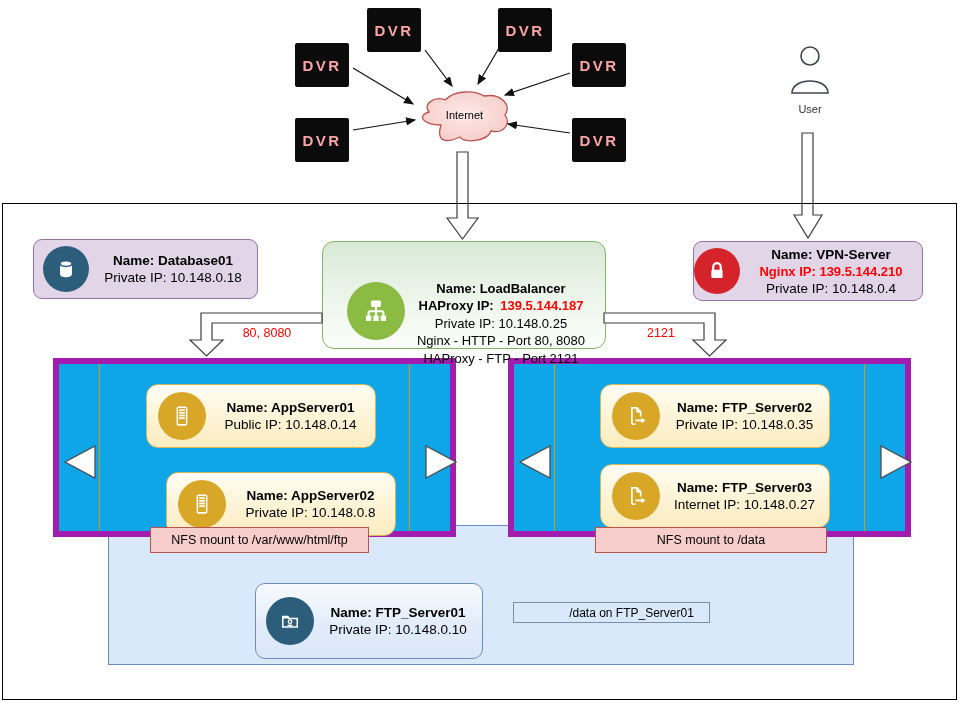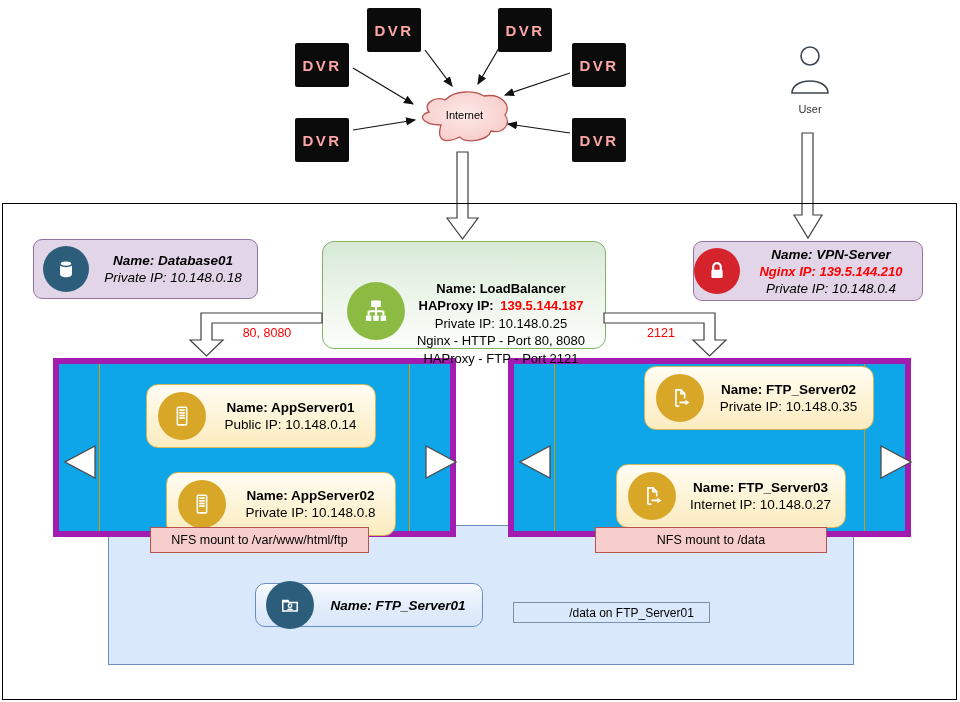--- a/index.html
+++ b/index.html
@@ -9,21 +9,21 @@
   
   .dvr{position:absolute;width:54px;height:44px;background:#0b0b0b;border-radius:2px;
        display:flex;align-items:center;justify-content:center;color:#fca5a5;
        font-weight:800;font-size:15px;letter-spacing:2.5px;z-index:3;}
   
   #overlay{position:absolute;left:0;top:0;width:960px;height:702px;z-index:5;pointer-events:none;}
   
   #outer-rect{position:absolute;left:2px;top:203px;width:953px;height:495px;
               border:1px solid #000;z-index:6;pointer-events:none;}
   
-  .node{position:absolute;display:flex;align-items:center;box-sizing:border-box;z-index:3;font-style:italic;}
+  .node{position:absolute;display:flex;align-items:center;box-sizing:border-box;z-index:3;}
   .icon-circle{border-radius:50%;flex:0 0 auto;display:flex;align-items:center;justify-content:center;}
   .txt{flex:1 1 auto;text-align:center;white-space:nowrap;}
   .name-line{font-weight:bold;font-size:13.5px;line-height:17px;}
   .ip-line{font-size:13.5px;line-height:17px;}
   .red{color:#ff0000;font-weight:bold;}
   
   .purple{background:#e1d5e7;border:1px solid #9673a6;border-radius:9px;}
   
   #lb-box{left:322px;top:241px;width:282px;height:106px;border:1.5px solid #82b366;border-radius:12px;
           background:linear-gradient(180deg,#d7e9d6 0%,#eef6ec 55%,#fbfdfa 100%);z-index:3;}
@@ -39,21 +39,21 @@
   .ycard{width:230px;height:64px;border:1px solid #d6b656;border-radius:12px;
          background:linear-gradient(180deg,#fffdf4 0%,#fdf3d5 55%,#fbecc0 100%);
          display:flex;align-items:center;box-sizing:border-box;position:absolute;}
   .gold{background:#d9a728;width:48px;height:48px;margin-left:11px;}
   
   .nfs{position:absolute;top:527px;height:26px;background:#f8cecc;border:1px solid #b85450;
        display:flex;align-items:center;justify-content:center;font-size:12.5px;z-index:4;box-sizing:border-box;}
   
   #blue-zone{position:absolute;left:108px;top:525px;width:746px;height:140px;background:#dae8fc;
              border:1px solid #6c8ebf;box-sizing:border-box;z-index:1;}
-  #ftp01-box{left:255px;top:583px;width:228px;height:44px;border:1px solid #6c8ebf;border-radius:10px;
+  #ftp01-box{left:255px;top:583px;width:228px;height:76px;border:1px solid #6c8ebf;border-radius:10px;
              background:linear-gradient(180deg,#f8fbff 0%,#e2ecfa 55%,#d9e7fa 100%);z-index:3;}
   #data-note{position:absolute;left:513px;top:602px;width:197px;height:21px;border:1px solid #7e8fa5;
              display:flex;align-items:center;justify-content:center;font-size:12px;z-index:3;box-sizing:border-box;padding-left:40px;}
   
   .portlbl{position:absolute;color:#ff0000;font-size:12.5px;z-index:5;white-space:nowrap;}
   
   #user-wrap{position:absolute;left:786px;top:45px;width:48px;text-align:center;z-index:3;}
   #user-label{font-size:11px;color:#333;margin-top:4px;}
   #internet-label{position:absolute;left:417px;top:109px;width:95px;text-align:center;
                   font-size:11px;z-index:5;}
@@ -216,37 +216,37 @@
   <div class="group" style="left:508px;">
     <div class="vline" style="left:40px;"></div>
     <div class="vline" style="right:40px;"></div>
     <svg class="tri" style="left:5px;" width="32" height="34">
       <polygon points="31,1 31,33 1,17" fill="#fff" stroke="#4d4d4d" stroke-width="1.3"></polygon>
     </svg>
     <svg class="tri" style="left:366px;" width="32" height="34">
       <polygon points="1,1 1,33 31,17" fill="#fff" stroke="#4d4d4d" stroke-width="1.3"></polygon>
     </svg>
 
-    <div class="ycard" style="left:86px;top:2px;margin-left:44px;">
+    <div class="ycard" style="left:86px;top:20px;">
       <div class="icon-circle gold">
         <svg width="28" height="28" viewBox="0 0 24 24">
           <path d="M8.5 19 V5 H12.8 L16 8.2 V12.5" fill="none" stroke="#fff" stroke-width="1.4"></path>
           <path d="M12.8 5 V8.2 H16" fill="none" stroke="#fff" stroke-width="1.4"></path>
           <path d="M8.5 19 H11.5" stroke="#fff" stroke-width="1.4"></path>
           <path d="M11.5 15.8 H17.2" stroke="#fff" stroke-width="1.6"></path>
           <path d="M16.6 13.4 L20.2 15.8 L16.6 18.2 Z" fill="#fff"></path>
         </svg>
       </div>
       <div class="txt">
         <div class="name-line">Name: FTP_Server02</div>
         <div class="ip-line">Private IP: 10.148.0.35</div>
       </div>
     </div>
 
-    <div class="ycard" style="left:102px;top:100px;">
+    <div class="ycard" style="left:86px;top:100px;">
       <div class="icon-circle gold">
         <svg width="28" height="28" viewBox="0 0 24 24">
           <path d="M8.5 19 V5 H12.8 L16 8.2 V12.5" fill="none" stroke="#fff" stroke-width="1.4"></path>
           <path d="M12.8 5 V8.2 H16" fill="none" stroke="#fff" stroke-width="1.4"></path>
           <path d="M8.5 19 H11.5" stroke="#fff" stroke-width="1.4"></path>
           <path d="M11.5 15.8 H17.2" stroke="#fff" stroke-width="1.6"></path>
           <path d="M16.6 13.4 L20.2 15.8 L16.6 18.2 Z" fill="#fff"></path>
         </svg>
       </div>
       <div class="txt">
@@ -263,18 +263,19 @@
     <div class="icon-circle" style="width:48px;height:48px;background:#2c5e7c;margin-left:10px;">
       <svg width="28" height="28" viewBox="0 0 24 24">
         <path d="M5.8 8.2 H10.2 L11.2 9.8 H18.2 V17.2 H5.8 Z" fill="none" stroke="#fff" stroke-width="1.3"></path>
         <path d="M5.8 8.2 H10.2 L11.2 9.8 H5.8 Z" fill="#fff"></path>
         <circle cx="12" cy="12.6" r="1.5" fill="none" stroke="#fff" stroke-width="1.1"></circle>
         <path d="M9.6 16.2 c0-1.6 4.8-1.6 4.8 0" fill="#fff"></path>
       </svg>
     </div>
     <div class="txt">
       <div class="name-line">Name: FTP_Server01</div>
+      <div class="ip-line">Private IP: 10.148.0.10</div>
     </div>
   </div>
 
   <div id="data-note">/data on FTP_Server01</div>
 
 </div>
 
 </body></html>

